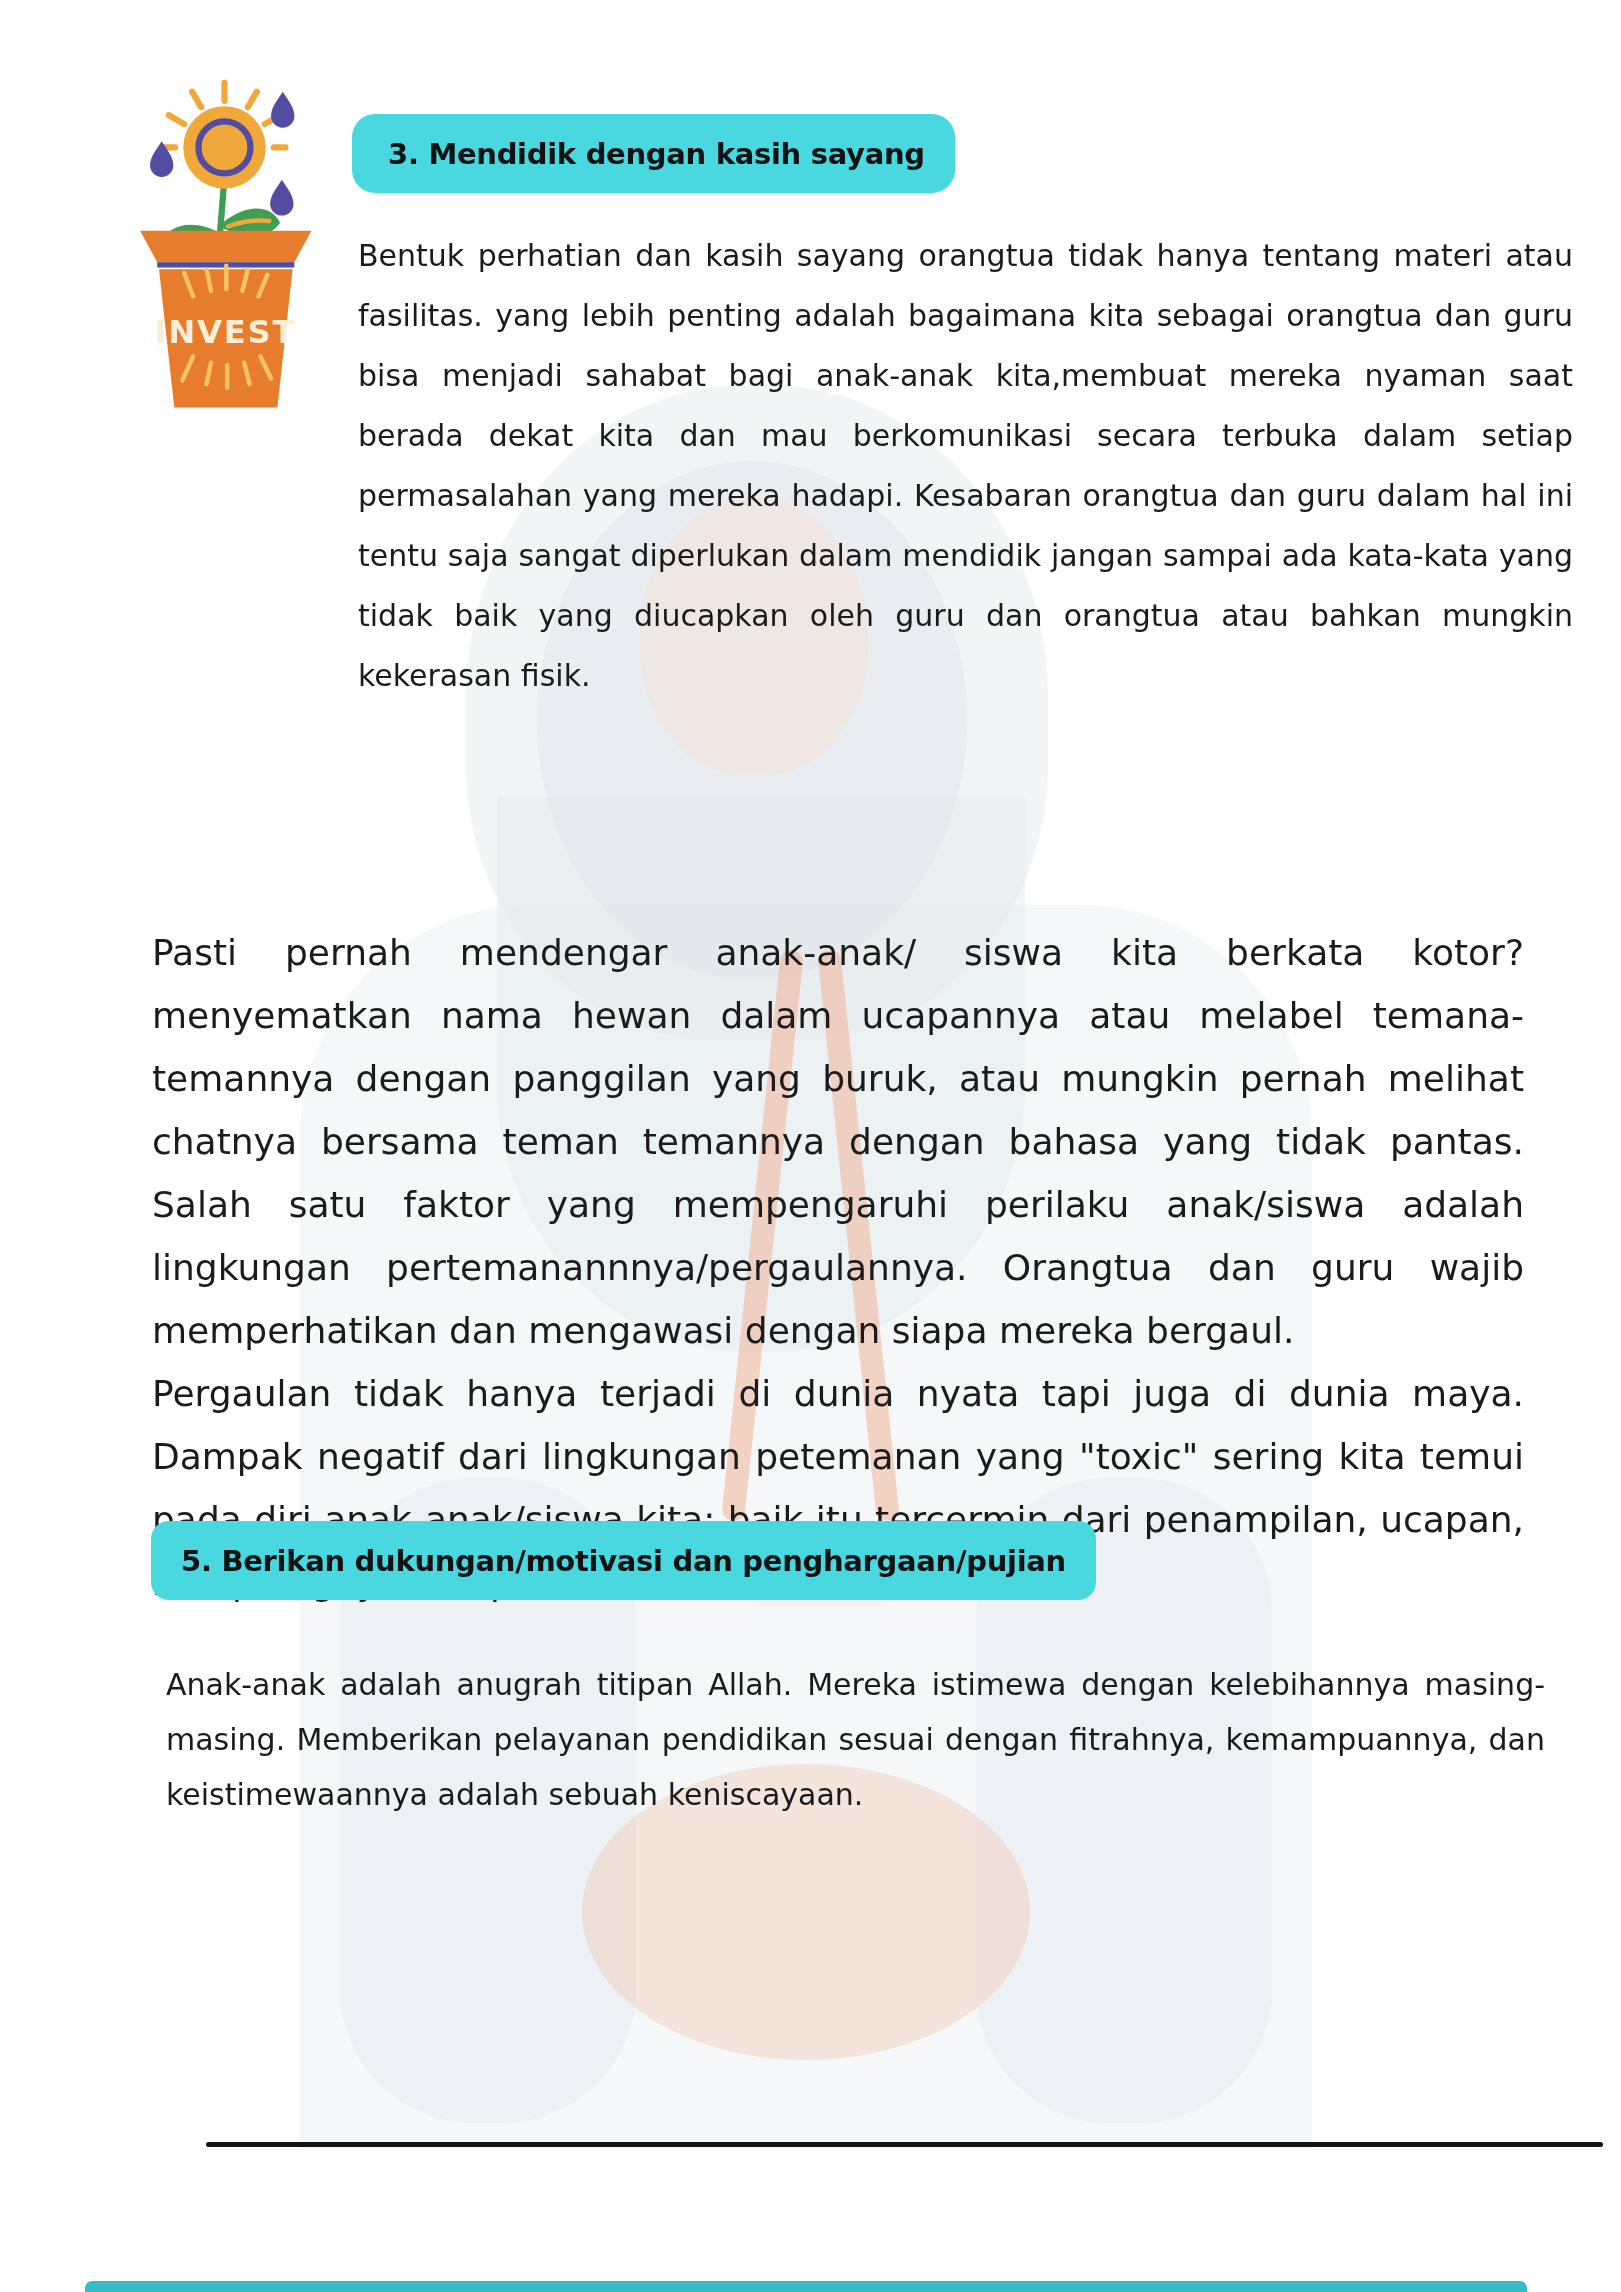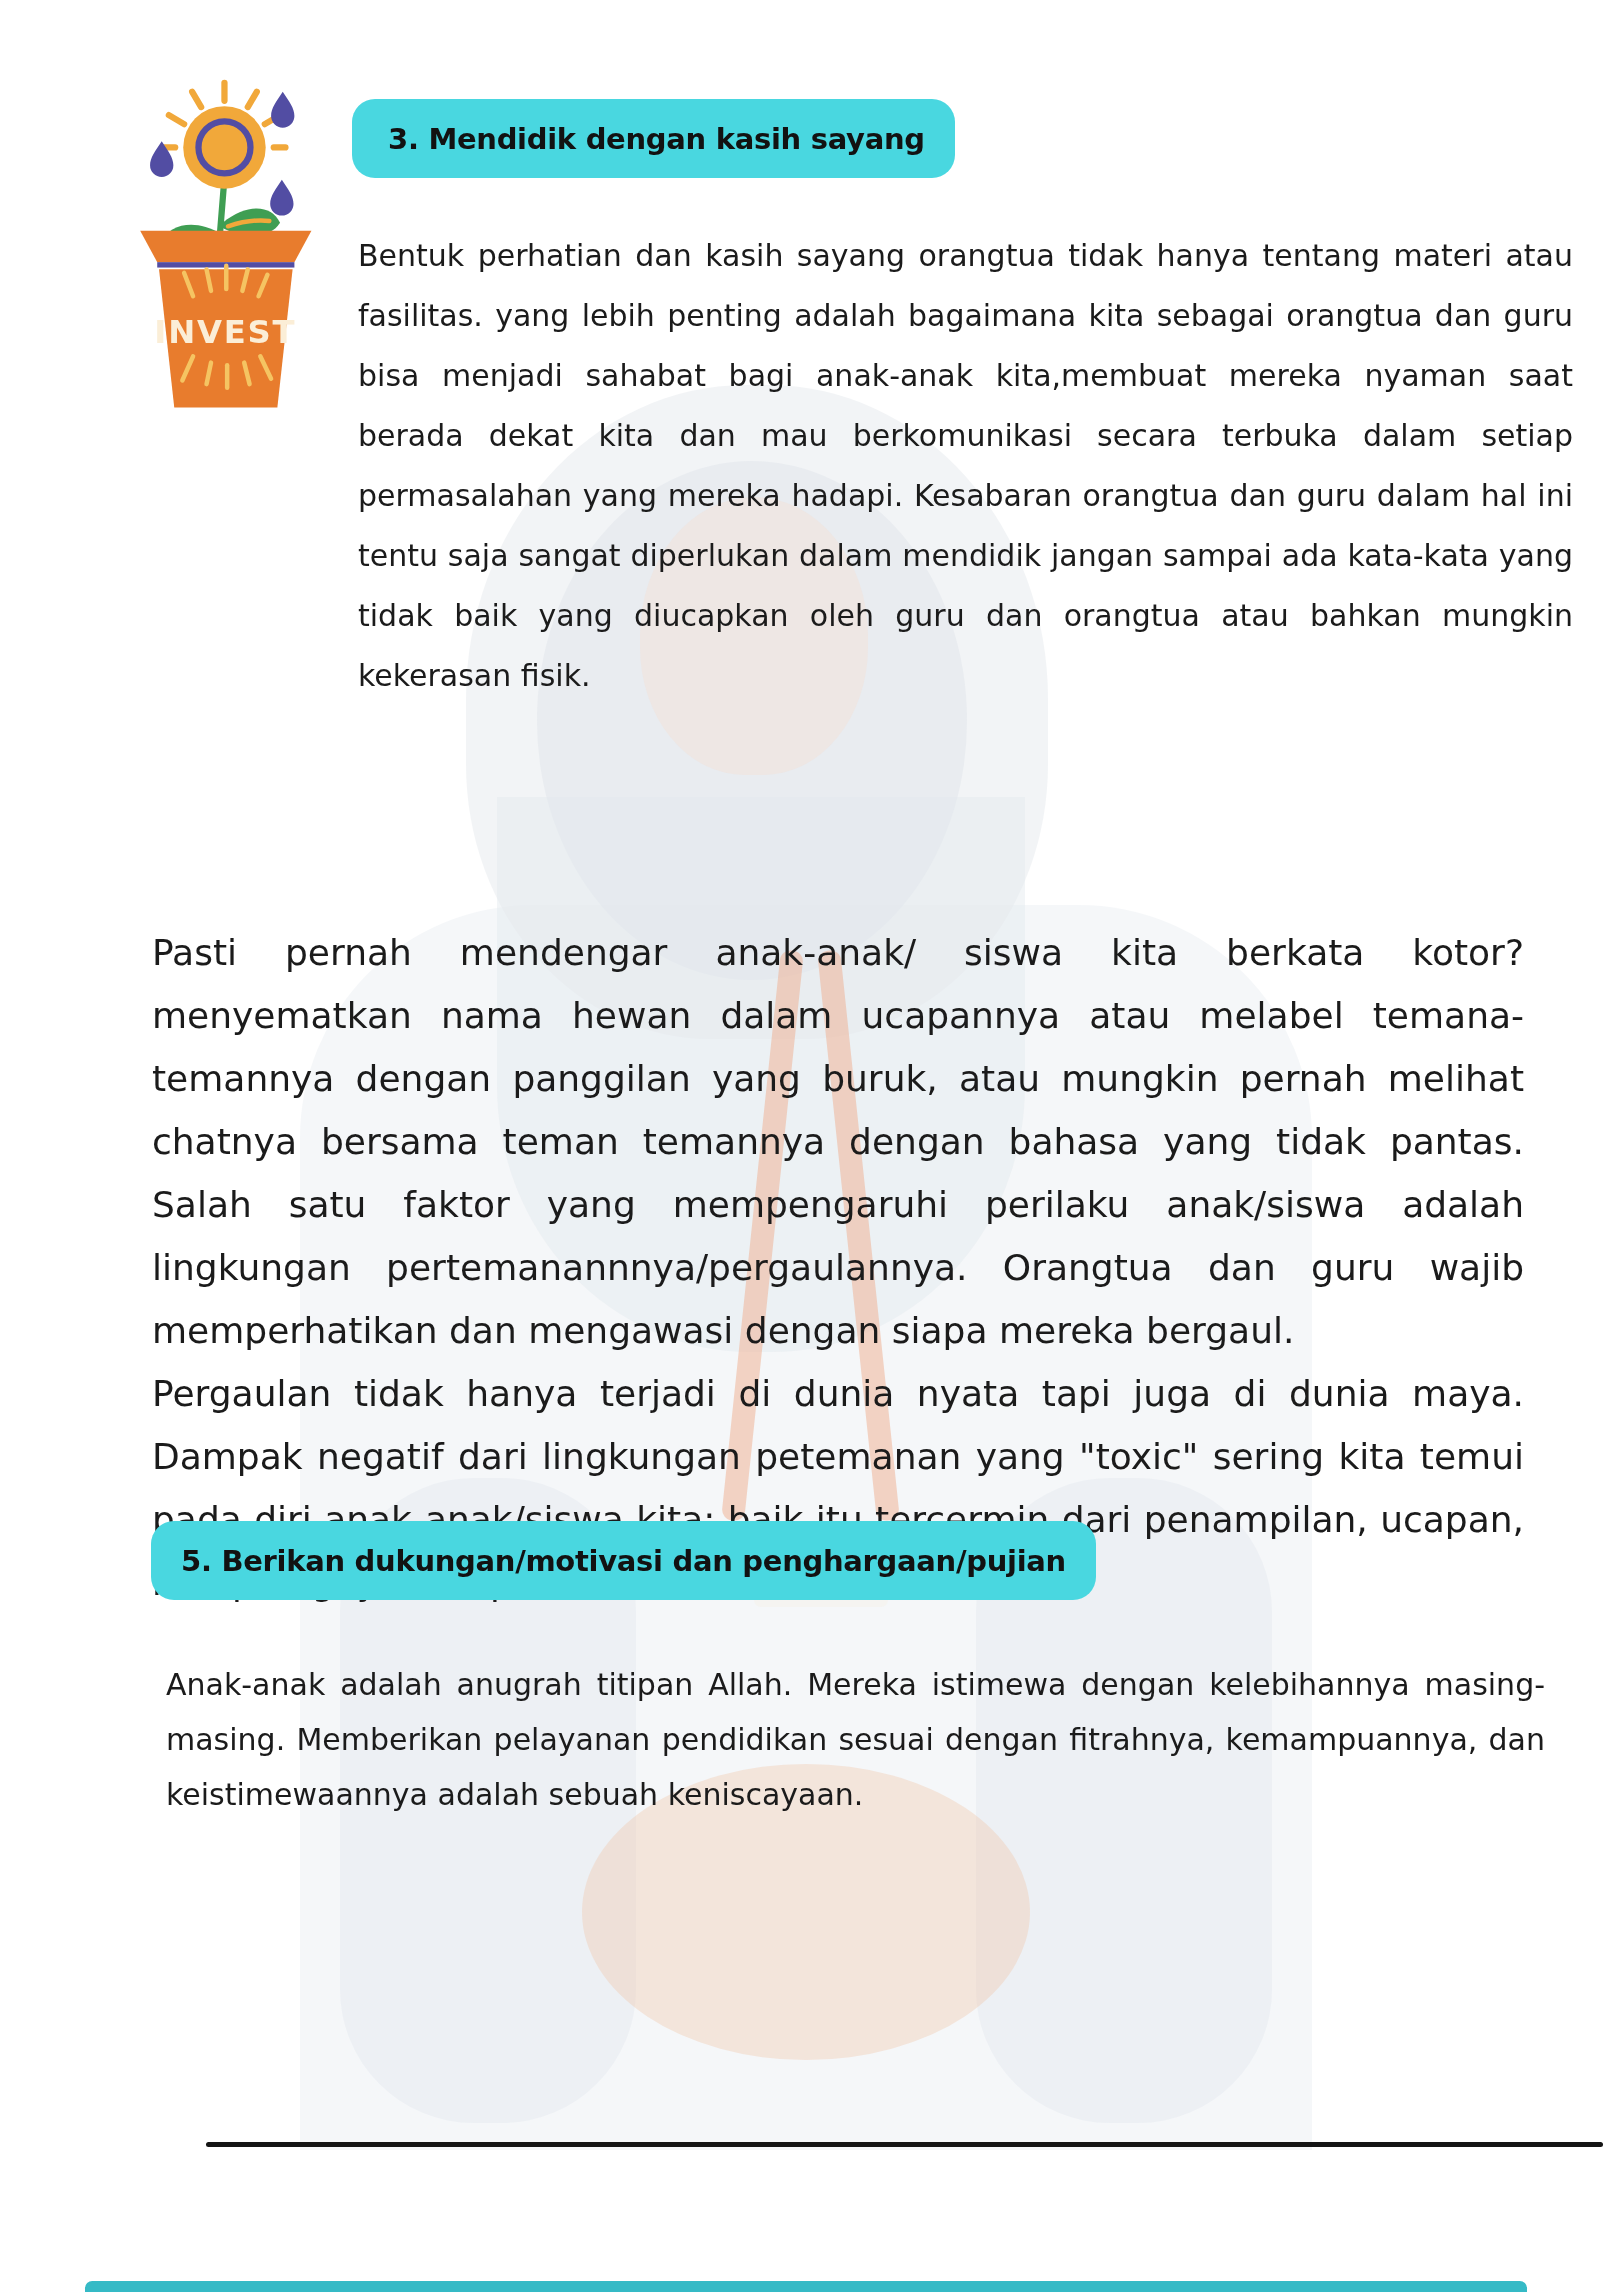--- a/index.html
+++ b/index.html
@@ -23,23 +23,23 @@
   .ph-hands   { left:582px; top:1764px; width:448px; height:296px; background:#f0c2a2; opacity:.35; border-radius:50%; }
   .ph-sleeveL { left:340px; top:1478px; width:296px; height:645px; background:#e2e7ee; opacity:.4; border-radius:134px; }
   .ph-sleeveR { left:976px; top:1478px; width:296px; height:645px; background:#e2e7ee; opacity:.4; border-radius:134px; }
 
   
   .badge {
     position:absolute; z-index:2; height:79px; display:flex; align-items:center;
     background:#49d7e0; border-radius:23px; padding:0 30px;
     font-size:29px; font-weight:600; letter-spacing:-0.3px; color:#121212; white-space:nowrap;
   }
-  #badge-3 { left:352px; top:99px;padding-left:36px; }
+  #badge-3 { left:352px; top:114px;padding-left:36px; }
   #badge-4 { left:146px; top:805px; }
-  #badge-5 { left:151px; top:1521px; }
+  #badge-5 { left:151px; top:1521px;border-radius:18px; }
 
   
   .para { position:absolute; z-index:2; text-align:justify; text-align-last:left; }
   .para p { margin:0; }
   #para-sec3 { left:358px; top:226px;  width:1215px; font-size:30px; line-height:60px; }
   #para-sec4 { left:143px; top:921px; width:1372px; font-size:36px; line-height:63px;margin-left:9px; }
   #para-sec5 { left:166px; top:1657px; width:1379px; font-size:30px; line-height:55px; }
 
   
   .illus { position:absolute; left:81px; top:47px; width:269px; height:390px; z-index:2; }

